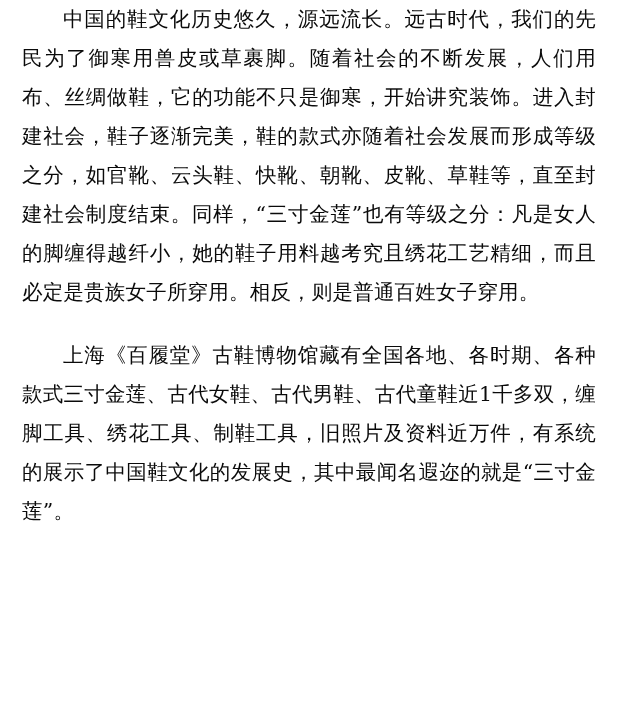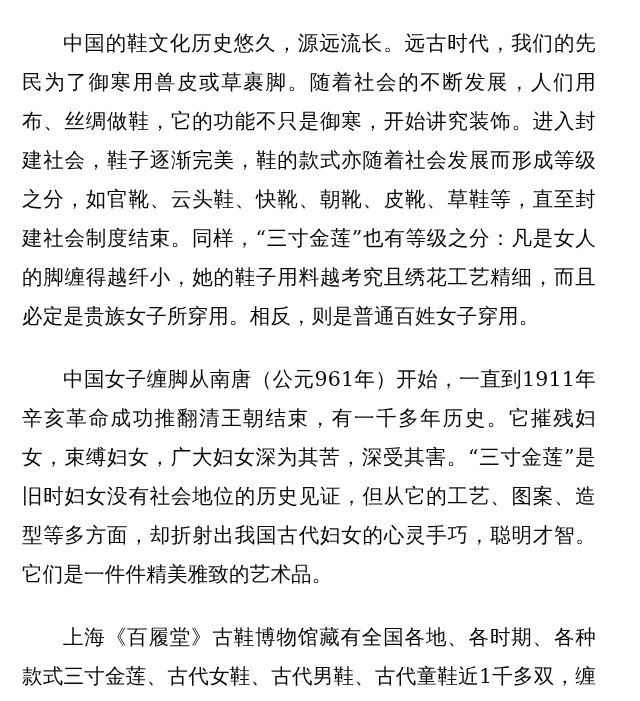--- a/index.html
+++ b/index.html
@@ -11,21 +11,21 @@
     height: 701px;
     background: #ffffff;
     font-family: "DejaVu Serif", "Liberation Serif", serif;
     color: #000000;
     overflow: hidden;
   }
   .page {
     box-sizing: border-box;
     width: 616px;
     height: 701px;
-    padding: 24px 20px 10px 22px;
+    padding: 0 20px 10px 22px;
     background: #ffffff;
   }
   .para {
     margin: 0 0 24px 0;
     font-size: 20.5px;
     line-height: 39px;
     text-align: justify;
     text-justify: inter-ideograph;
     text-indent: 2em;
     letter-spacing: 0.2px;
@@ -33,15 +33,14 @@
   }
   .para:last-child {
     margin-bottom: 0;
   }
 </style>
 </head>
 <body>
 
 <div class="page">
   <p class="para">中国的鞋文化历史悠久，源远流长。远古时代，我们的先民为了御寒用兽皮或草裹脚。随着社会的不断发展，人们用布、丝绸做鞋，它的功能不只是御寒，开始讲究装饰。进入封建社会，鞋子逐渐完美，鞋的款式亦随着社会发展而形成等级之分，如官靴、云头鞋、快靴、朝靴、皮靴、草鞋等，直至封建社会制度结束。同样，“三寸金莲”也有等级之分：凡是女人的脚缠得越纤小，她的鞋子用料越考究且绣花工艺精细，而且必定是贵族女子所穿用。相反，则是普通百姓女子穿用。</p>
-  <p class="para">中国女子缠脚从南唐（公元961年）开始，一直到1911年辛亥革命成功推翻清王朝结束，有一千多年历史。它摧残妇女，束缚妇女，广大妇女深为其苦，深受其害。“三寸金莲”是旧时妇女没有社会地位的历史见证，但从它的工艺、图案、造型等多方面，却折射出我国古代妇女的心灵手巧，聪明才智。它们是一件件精美雅致的艺术品。</p>
   <p class="para">上海《百履堂》古鞋博物馆藏有全国各地、各时期、各种款式三寸金莲、古代女鞋、古代男鞋、古代童鞋近1千多双，缠脚工具、绣花工具、制鞋工具，旧照片及资料近万件，有系统的展示了中国鞋文化的发展史，其中最闻名遐迩的就是“三寸金莲”。</p>
 </div>
 
 </body></html>

